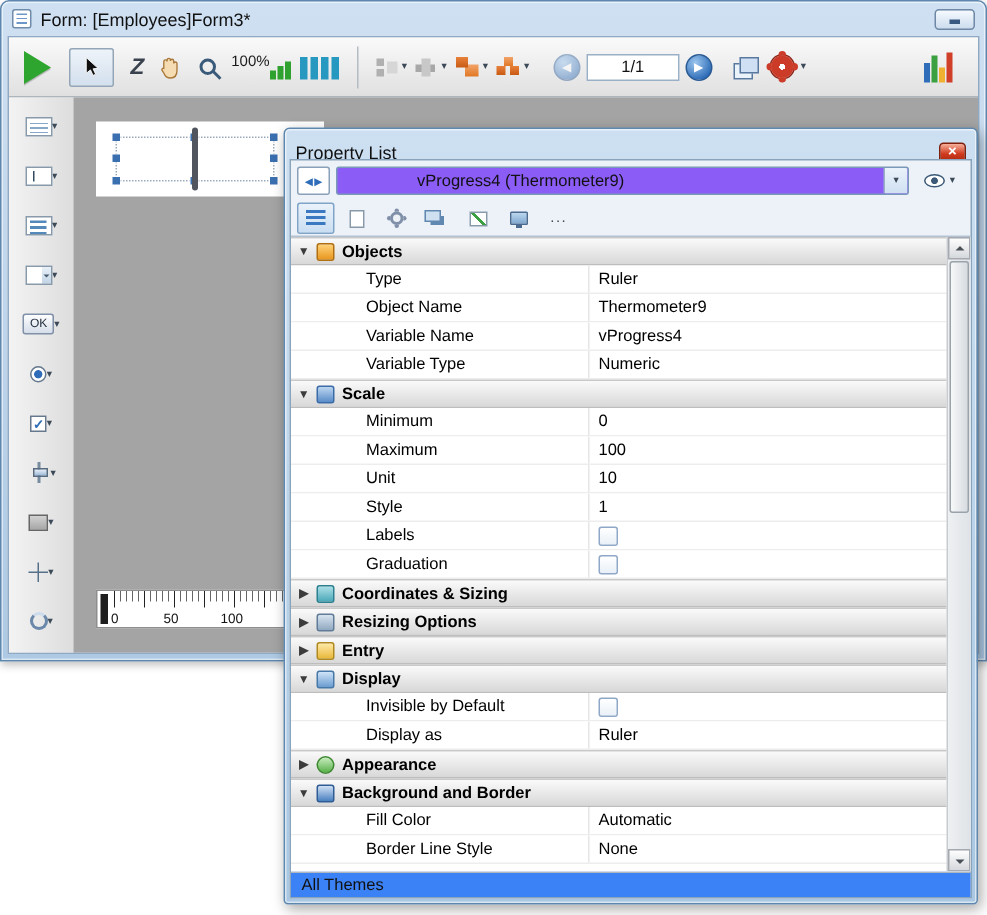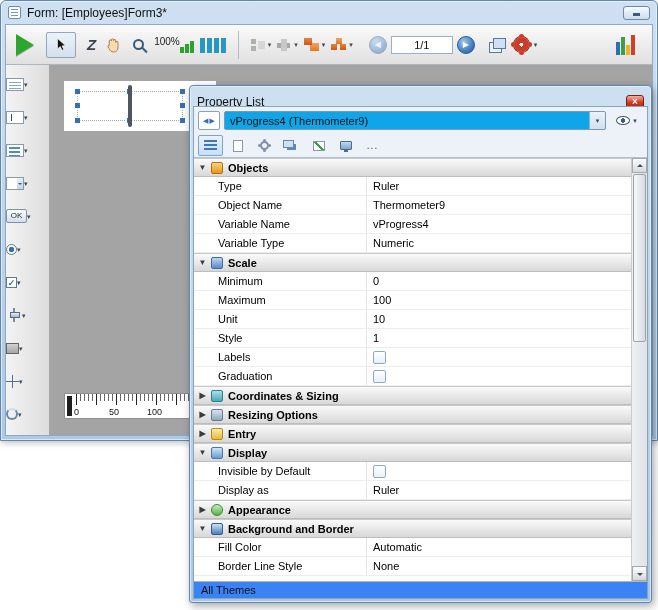--- a/index.html
+++ b/index.html
@@ -71,21 +71,21 @@
     box-shadow:0 -8px 0 -5px #cc3a28,0 8px 0 -5px #cc3a28,-8px 0 0 -5px #cc3a28,8px 0 0 -5px #cc3a28,0 0 0 1px #8a2418; margin:2px; }
   .colorbars { margin-left:auto; margin-right:4px; width:24px; height:21px; background-repeat:no-repeat;
     background-image:linear-gradient(#2f6db8,#2f6db8),linear-gradient(#3aa040,#3aa040),linear-gradient(#f0b030,#f0b030),linear-gradient(#d04028,#d04028);
     background-position:0 bottom,5px bottom,10px bottom,15px bottom;
     background-size:4px 13px,4px 18px,4px 10px,4px 20px; }
 
   
   .workarea { flex:1; display:flex; min-height:0; }
   .ltoolbar { width:44px; flex:none; background:linear-gradient(90deg,#f3f3f3,#dddddd);
     border-right:1px solid #a5a5a5; padding-top:9px; }
-  .ltool { display:flex; align-items:center; gap:0; height:20px; margin-bottom:13px; }
+  .ltool { display:flex; align-items:center; justify-content:center; gap:0; height:20px; margin-bottom:13px; }
   .ic { display:inline-block; }
   .ic-text { width:18px; height:13px; border:1px solid #8899aa;
     background:repeating-linear-gradient(180deg,#fff 0 2px,#88a8c8 2px 3px) center/12px 9px no-repeat,#fff; }
   .ic-input { width:18px; height:13px; border:1px solid #8899aa; background:#fff; position:relative; }
   .ic-input::after { content:""; position:absolute; left:4px; top:2px; bottom:2px; width:1px; background:#334a60; }
   .ic-list { width:18px; height:13px; border:1px solid #8899aa;
     background:repeating-linear-gradient(180deg,#5588bb 0 2px,#fff 2px 4px) 2px 2px/11px 9px no-repeat,#fff; }
   .ic-combo { width:18px; height:13px; border:1px solid #8899aa; position:relative;
     background:linear-gradient(#e8f0f8,#c2d4e6) right/6px 100% no-repeat,#fff; }
   .ic-combo::after { content:""; position:absolute; right:1px; top:5px; border:2px solid transparent; border-top-color:#445a70; }
@@ -132,22 +132,22 @@
   .pl-title { font-size:12px; color:#111; }
   .pl-close { margin-left:auto; width:18px; height:14px; border:1px solid #7e1f0c; border-radius:3px;
     background:linear-gradient(#f6b09a,#d03a1e 55%,#a82810); color:#fff; font-size:10px; font-weight:bold;
     line-height:12px; text-align:center; }
   .pl-content { position:absolute; left:3px; right:3px; top:20px; bottom:3px; background:#edf2f8;
     border:1px solid #8aa4bc; display:flex; flex-direction:column; }
   .pl-selrow { height:27px; flex:none; display:flex; align-items:center; gap:4px; padding:0 4px; }
   .pl-navbtn { width:22px; height:19px; border:1px solid #8aa0b8; border-radius:2px; background:#fff;
     display:flex; align-items:center; justify-content:center; gap:1px; }
   .mini-arrow { font-size:7px; color:#2f6db8; }
-  .pl-combo { flex:1; height:19px; border:1px solid #7a98b8; border-radius:2px; background:#0ea5e9;
-    display:flex; align-items:center; overflow:hidden; }
+  .pl-combo { flex:1; height:19px; border:1px solid #7a98b8; border-radius:2px; background:#8b5cf6;
+    display:flex; align-items:center; overflow:hidden;padding-left:48px; }
   .combo-text { flex:1; font-size:11px; color:#111; padding-left:5px; white-space:nowrap; }
   .combo-btn { width:16px; height:100%; border-left:1px solid #9ab0c6;
     background:linear-gradient(#eaf2fa,#cfe0f2); display:flex; align-items:center; justify-content:center; }
   .pl-eyebtn { width:33px; height:19px; display:flex; align-items:center; justify-content:center; gap:3px; }
   .eye { width:14px; height:9px; border:1px solid #3c5a78; border-radius:50%;
     background:radial-gradient(circle,#3c5a78 0 2px,#fff 2.5px); }
   .pl-tabs { height:24px; flex:none; display:flex; align-items:center; gap:2px; padding:0 4px;
     border-bottom:1px solid #b2c2d2; }
   .pl-tab { width:25px; height:21px; display:flex; align-items:center; justify-content:center;
     border:1px solid transparent; border-radius:2px; }
@@ -163,21 +163,21 @@
     background:linear-gradient(45deg,transparent 44%,#3aa040 44% 56%,transparent 56%),#fff; }
   .ti-monitor { width:12px; height:9px; background:linear-gradient(#bdd7ee,#7fa8d0);
     border:1px solid #4a6a90; border-radius:1px; position:relative; }
   .ti-monitor::after { content:""; position:absolute; left:3px; right:3px; bottom:-3px; height:2px; background:#4a6a90; }
   .ti-more { font-size:10px; color:#445; letter-spacing:1px; line-height:8px; }
 
   .pl-grid { flex:1; background:#fff; position:relative; overflow:hidden; }
   .pl-rows { margin-right:16px; }
   .prow { height:19px; display:flex; align-items:center; font-size:11px; color:#000;
     border-bottom:1px solid #ededed; background:#fff; }
-  .plab { width:172px; flex:none; padding-left:24px; height:100%; display:flex; align-items:center; }
+  .plab { width:172px; flex:none; padding-left:24px; height:100%; display:flex; align-items:center;margin-left:26px; }
   .pval { flex:1; height:100%; display:flex; align-items:center; padding-left:6px; border-left:1px solid #e6e6e6; }
   .prow.sec { background:linear-gradient(#fafafa,#d8d8d8); border-top:1px solid #c9c9c9;
     border-bottom:1px solid #bdbdbd; font-weight:bold; }
   .tri { width:17px; flex:none; text-align:center; font-size:8px; color:#3c3c3c; }
   .sic { width:12px; height:12px; flex:none; margin-right:5px; border-radius:2px; }
   .si-objects { background:linear-gradient(#ffd27a,#e8971e); border:1px solid #b06f10; }
   .si-scale { background:linear-gradient(#bcd6f0,#5a8cc8); border:1px solid #3c6ca8; }
   .si-coords { background:linear-gradient(#aee0e8,#4aa8b8); border:1px solid #2c8090; }
   .si-resize { background:linear-gradient(#d8e4f0,#90a8c0); border:1px solid #607c98; }
   .si-entry { background:linear-gradient(#ffe9a8,#e8b83a); border:1px solid #b08a20; }

